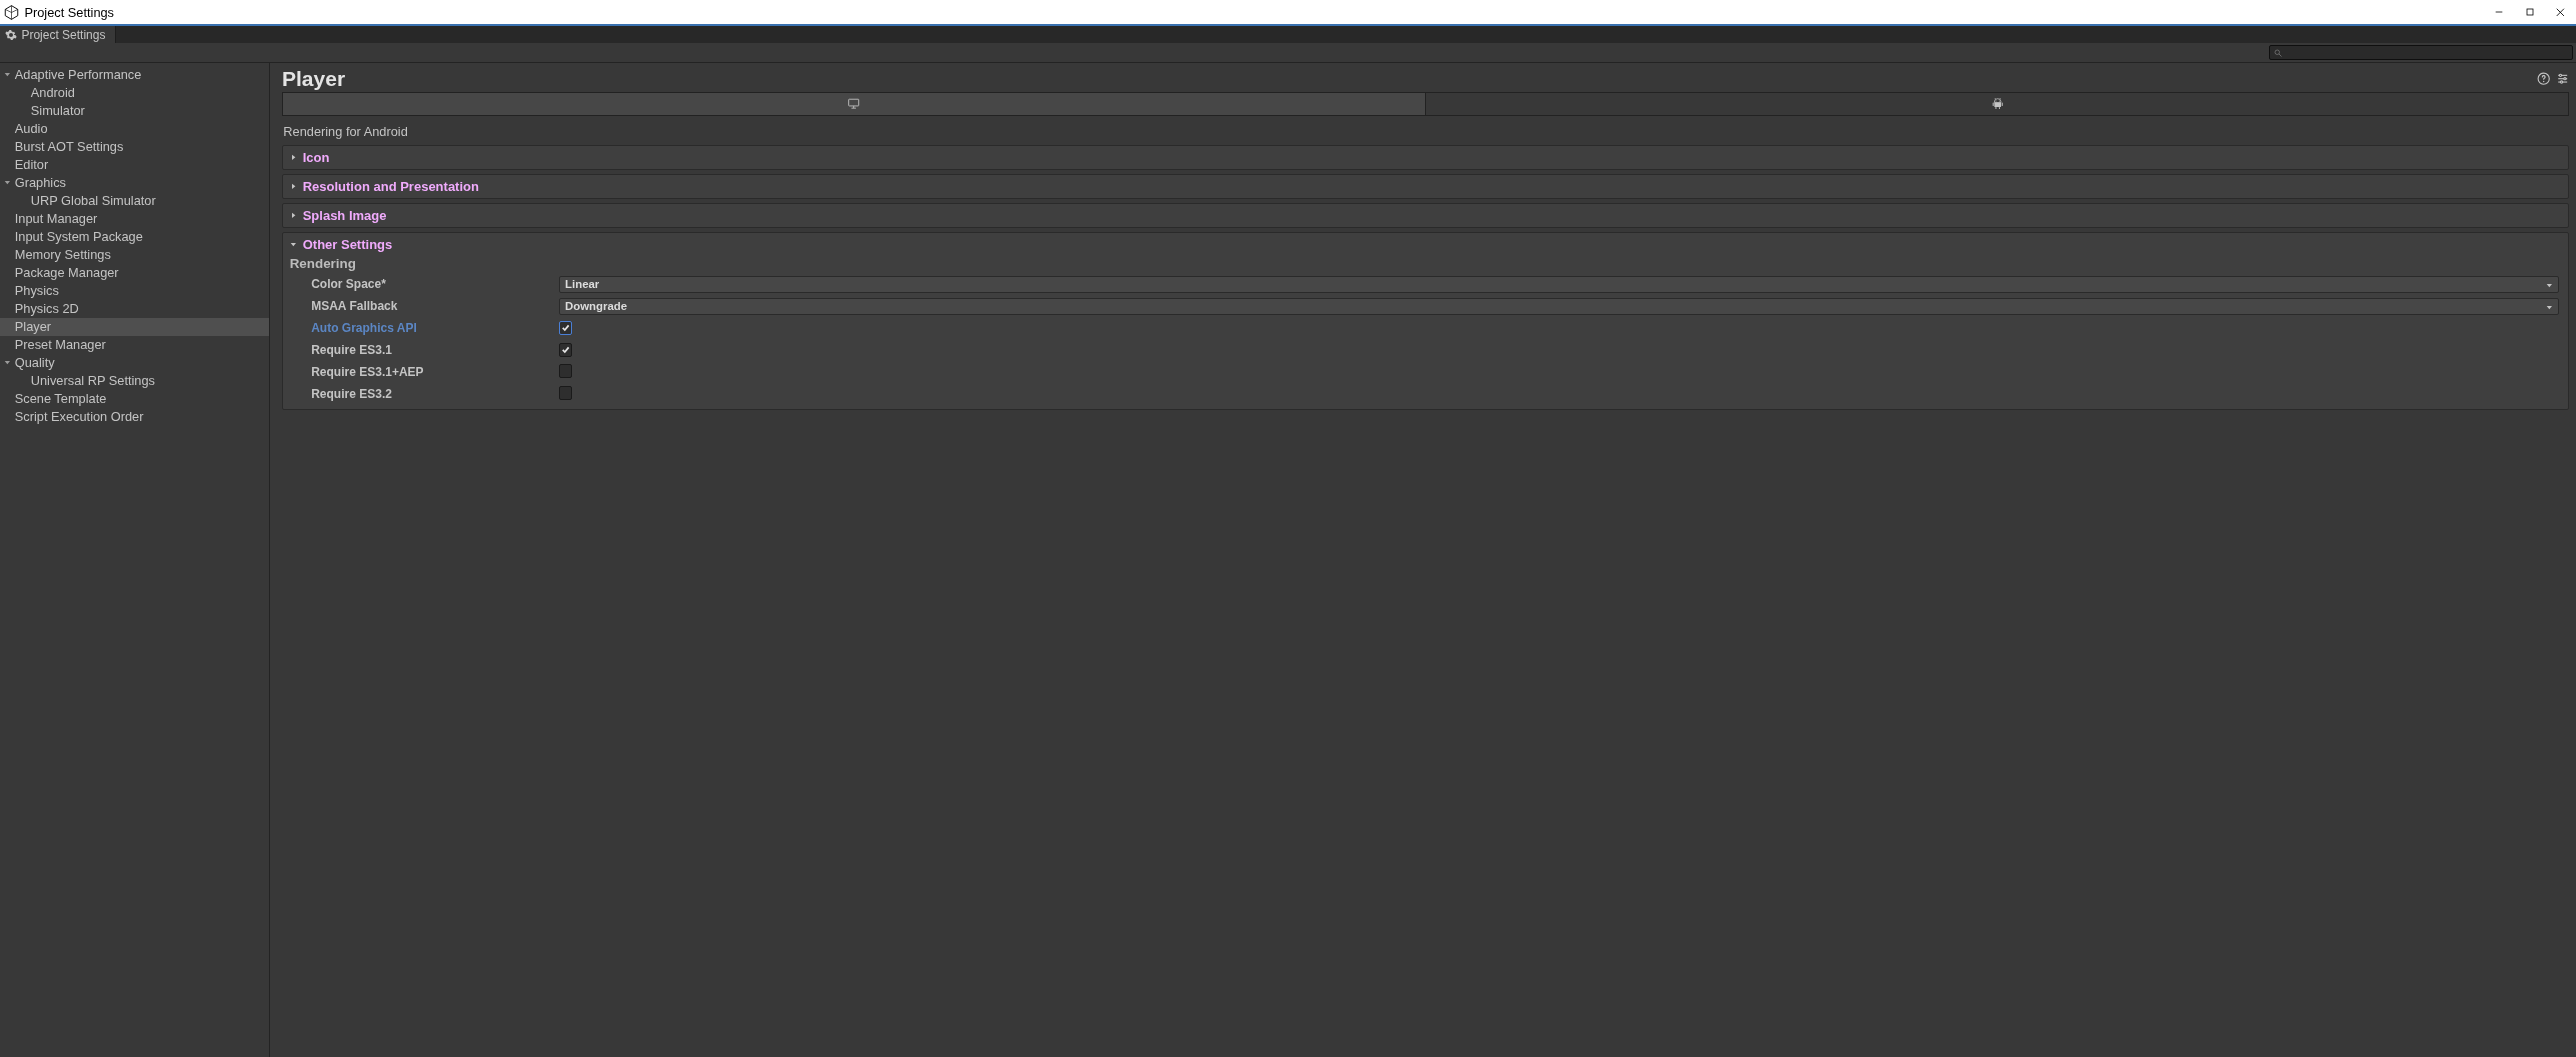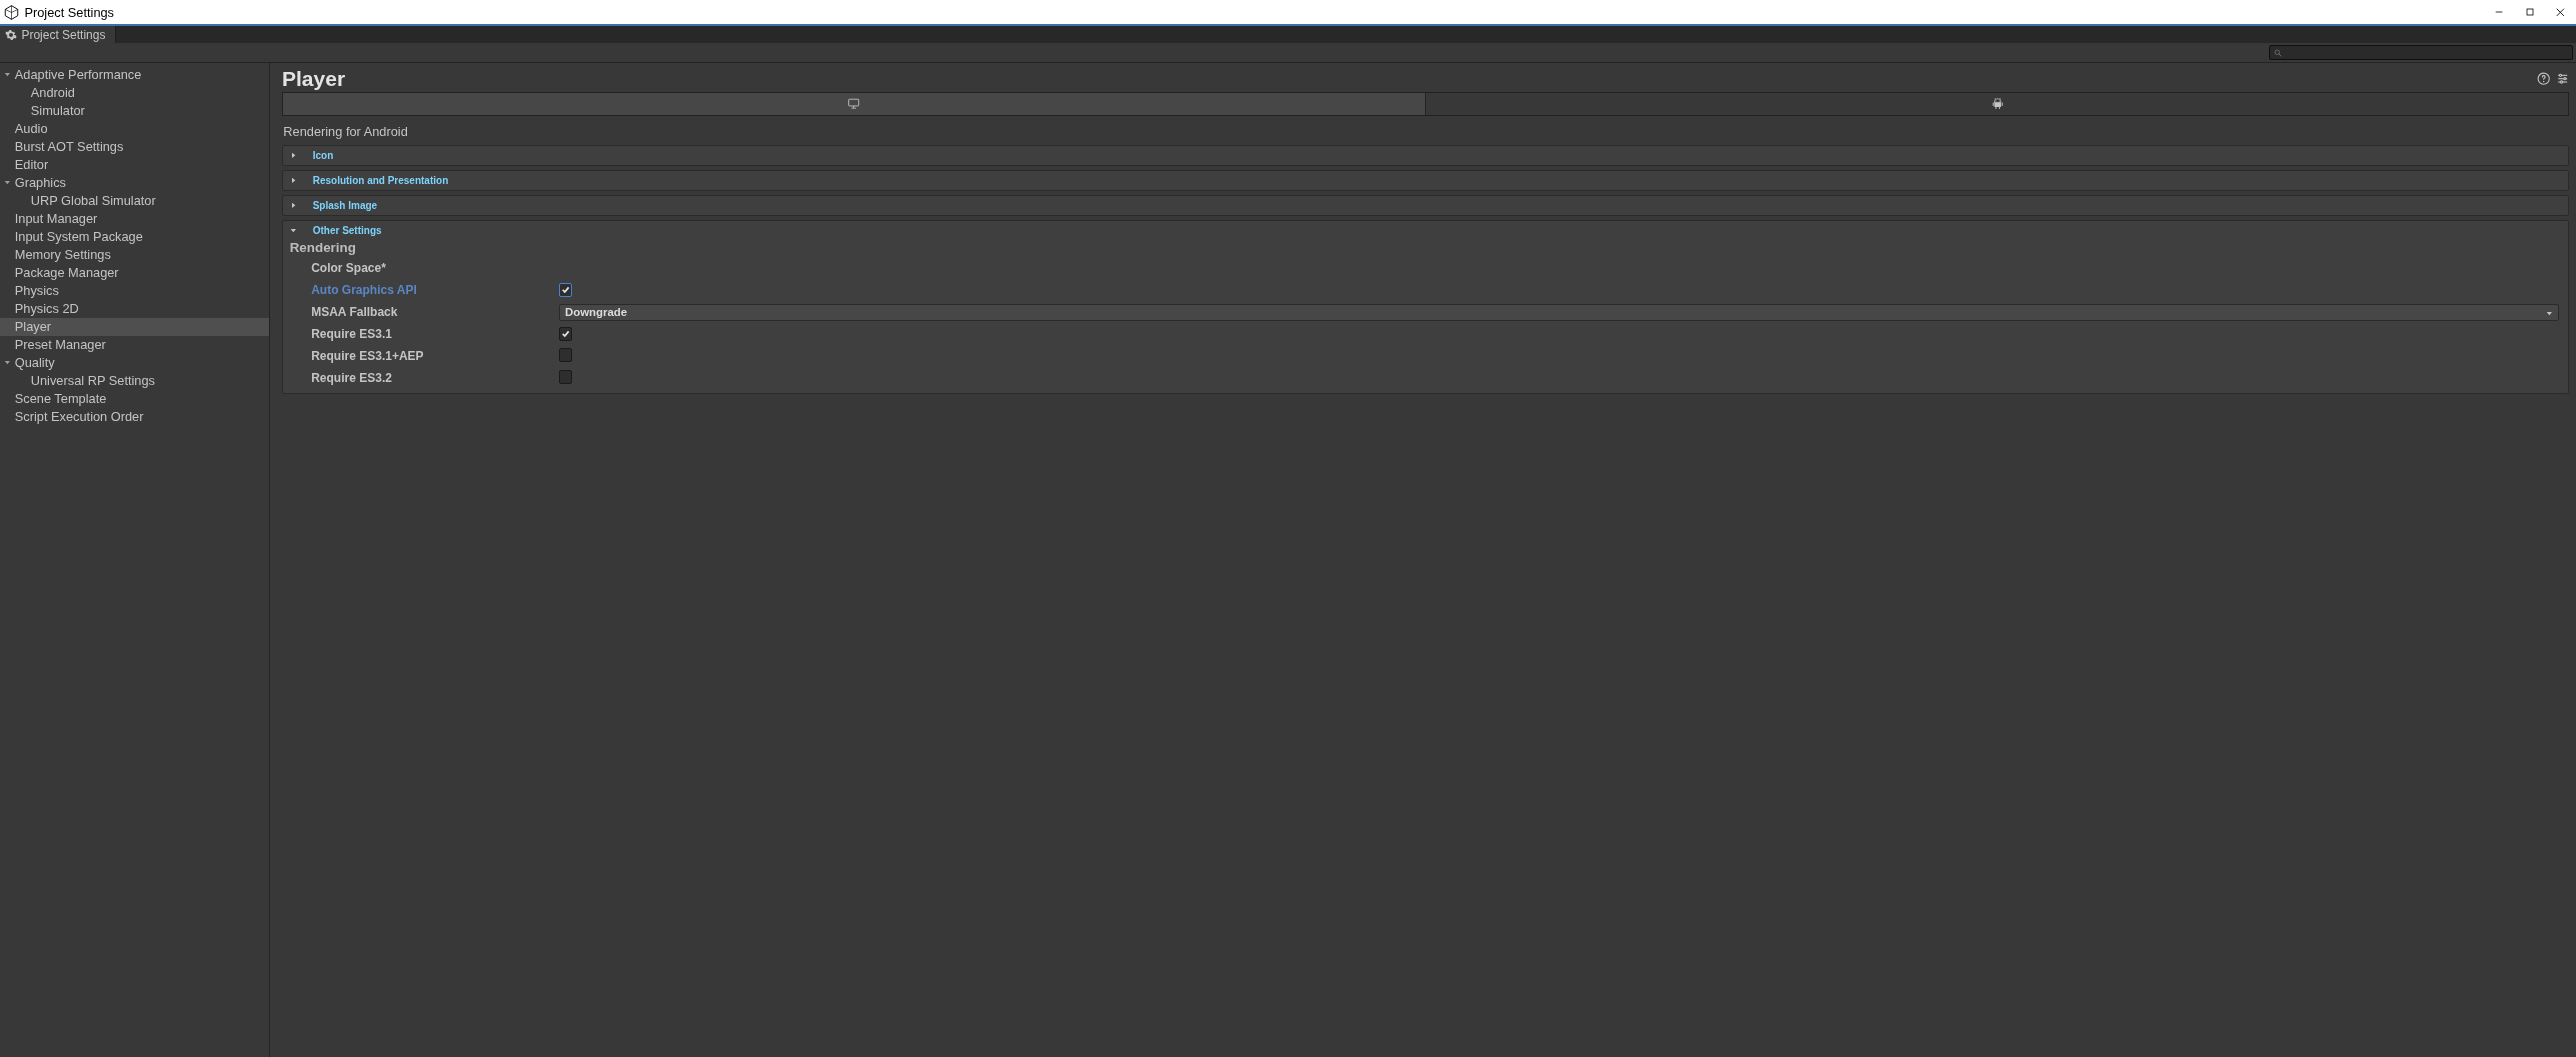--- a/index.html
+++ b/index.html
@@ -117,22 +117,22 @@
   .section-label { font-size: 12.8px; color: #c4c4c4; padding: 2.7px 0 5.4px 1.3px; }
 
   .foldout-panel {
     background: #3f3f3f;
     border: 0.7px solid #2a2a2a;
     border-radius: 2px;
     margin-bottom: 4px;
     padding: 4px 6.7px;
   }
   .foldout-header {
-    display: flex; align-items: center; gap: 15px;
-    font-size: 10px; font-weight: 700; color: #7dd3fc;
+    display: flex; align-items: center; gap: 5px;
+    font-size: 13px; font-weight: 700; color: #f0abfc;
   }
   .foldout-header .tri { width: 8px; height: 8px; display: inline-flex; align-items: center; justify-content: center; }
   .foldout-header .tri svg { width: 6.7px; height: 6.7px; fill: #c4c4c4; }
 
   .subsection { font-size: 13.4px; font-weight: 700; color: #bcbcbc; margin: 4px 0 2.7px 0; }
 
   .prop-row {
     display: flex; align-items: center; height: 22px;
     font-size: 12px;
     font-weight: bold;
@@ -426,41 +426,49 @@
           <svg viewBox="0 0 10 10">
               <path d="M1 3 L5 8 L9 3 Z"></path>
             </svg>
         </span>
         <span>Other Settings</span>
       </div>
       <div class="subsection">Rendering</div>
       <div id="prop-rows">
           <div class="prop-row">
             <div class="label">Color Space*</div>
-          </div>
-          <div class="prop-row">
-            <div class="label link">Auto Graphics API</div>
-            <div class="control"><div class="checkbox checked highlight">
-                <svg viewBox="0 0 16 16">
-                  <polyline points="3,8.5 6.5,12 13,4"></polyline>
-                </svg>
-              </div></div>
+            <div class="control">
+              <div class="dropdown">
+                <span>Linear</span>
+                <span><svg viewBox="0 0 10 10">
+                    <path d="M1 3 L5 8 L9 3 Z"></path>
+                  </svg></span>
+              </div>
+            </div>
           </div>
           <div class="prop-row">
             <div class="label">MSAA Fallback</div>
             <div class="control">
               <div class="dropdown">
                 <span>Downgrade</span>
                 <span><svg viewBox="0 0 10 10">
                     <path d="M1 3 L5 8 L9 3 Z"></path>
                   </svg></span>
               </div>
             </div>
           </div>
           <div class="prop-row">
+            <div class="label link">Auto Graphics API</div>
+            <div class="control"><div class="checkbox checked highlight">
+                <svg viewBox="0 0 16 16">
+                  <polyline points="3,8.5 6.5,12 13,4"></polyline>
+                </svg>
+              </div></div>
+          </div>
+          <div class="prop-row">
             <div class="label">Require ES3.1</div>
             <div class="control"><div class="checkbox checked">
                 <svg viewBox="0 0 16 16">
                   <polyline points="3,8.5 6.5,12 13,4"></polyline>
                 </svg>
               </div></div>
           </div>
           <div class="prop-row">
             <div class="label">Require ES3.1+AEP</div>
             <div class="control"><div class="checkbox"></div></div>

